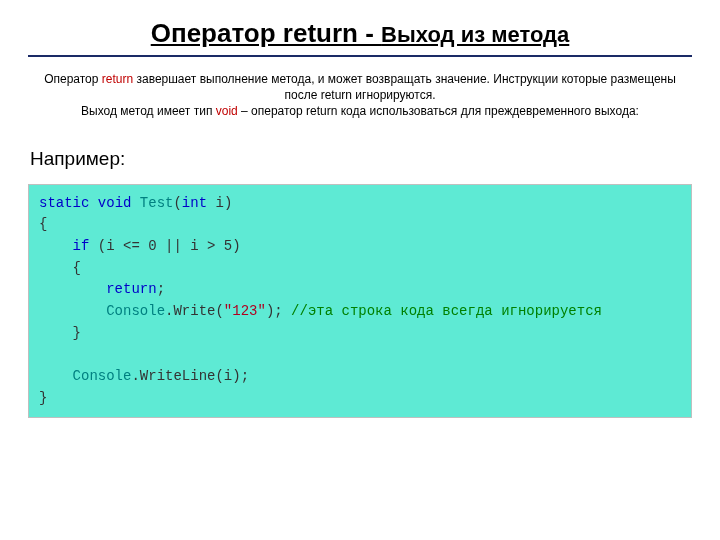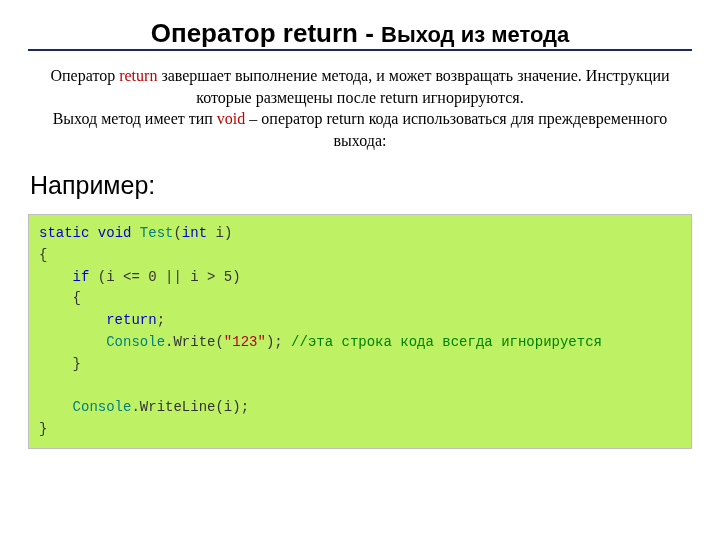--- a/index.html
+++ b/index.html
@@ -8,44 +8,44 @@
       height: 540px;
       background: #fff;
       font-family: Arial, Helvetica, sans-serif;
       color: #000;
       padding: 18px 28px;
     }
     .title {
       text-align: center;
       font-weight: bold;
       font-size: 26px;
-      padding-bottom: 0;
+      padding-bottom: 6px;
+      text-decoration: underline;
     }
     .title .sub { font-size: 22px; }
     .rule {
       border: none;
       border-top: 2px solid #1a2a66;
       margin-bottom: 14px;
     }
     .intro {
       text-align: center;
-      font-size: 16px;
+      font-size: 12px;
       line-height: 1.35;
-      margin-bottom: 20px;
-      font-family: Liberation Serif, serif;
+      margin-bottom: 28px;
     }
     .kw-red { color: #c00000; }
     .example-label {
-      font-size: 25px;
+      font-size: 19px;
       margin-bottom: 14px;
       padding-left: 2px;
     }
     .code-block {
       border: 1px solid #bfbfbf;
-      background: #bef264;
+      background: #5eead4;
       padding: 8px 10px;
       font-family: Consolas, "Courier New", monospace;
       font-size: 14px;
       line-height: 1.55;
       white-space: pre;
       color: #333;
     }
     .c-blue   { color: #0000c8; }
     .c-teal   { color: #008080; }
     .c-str    { color: #b00020; }

